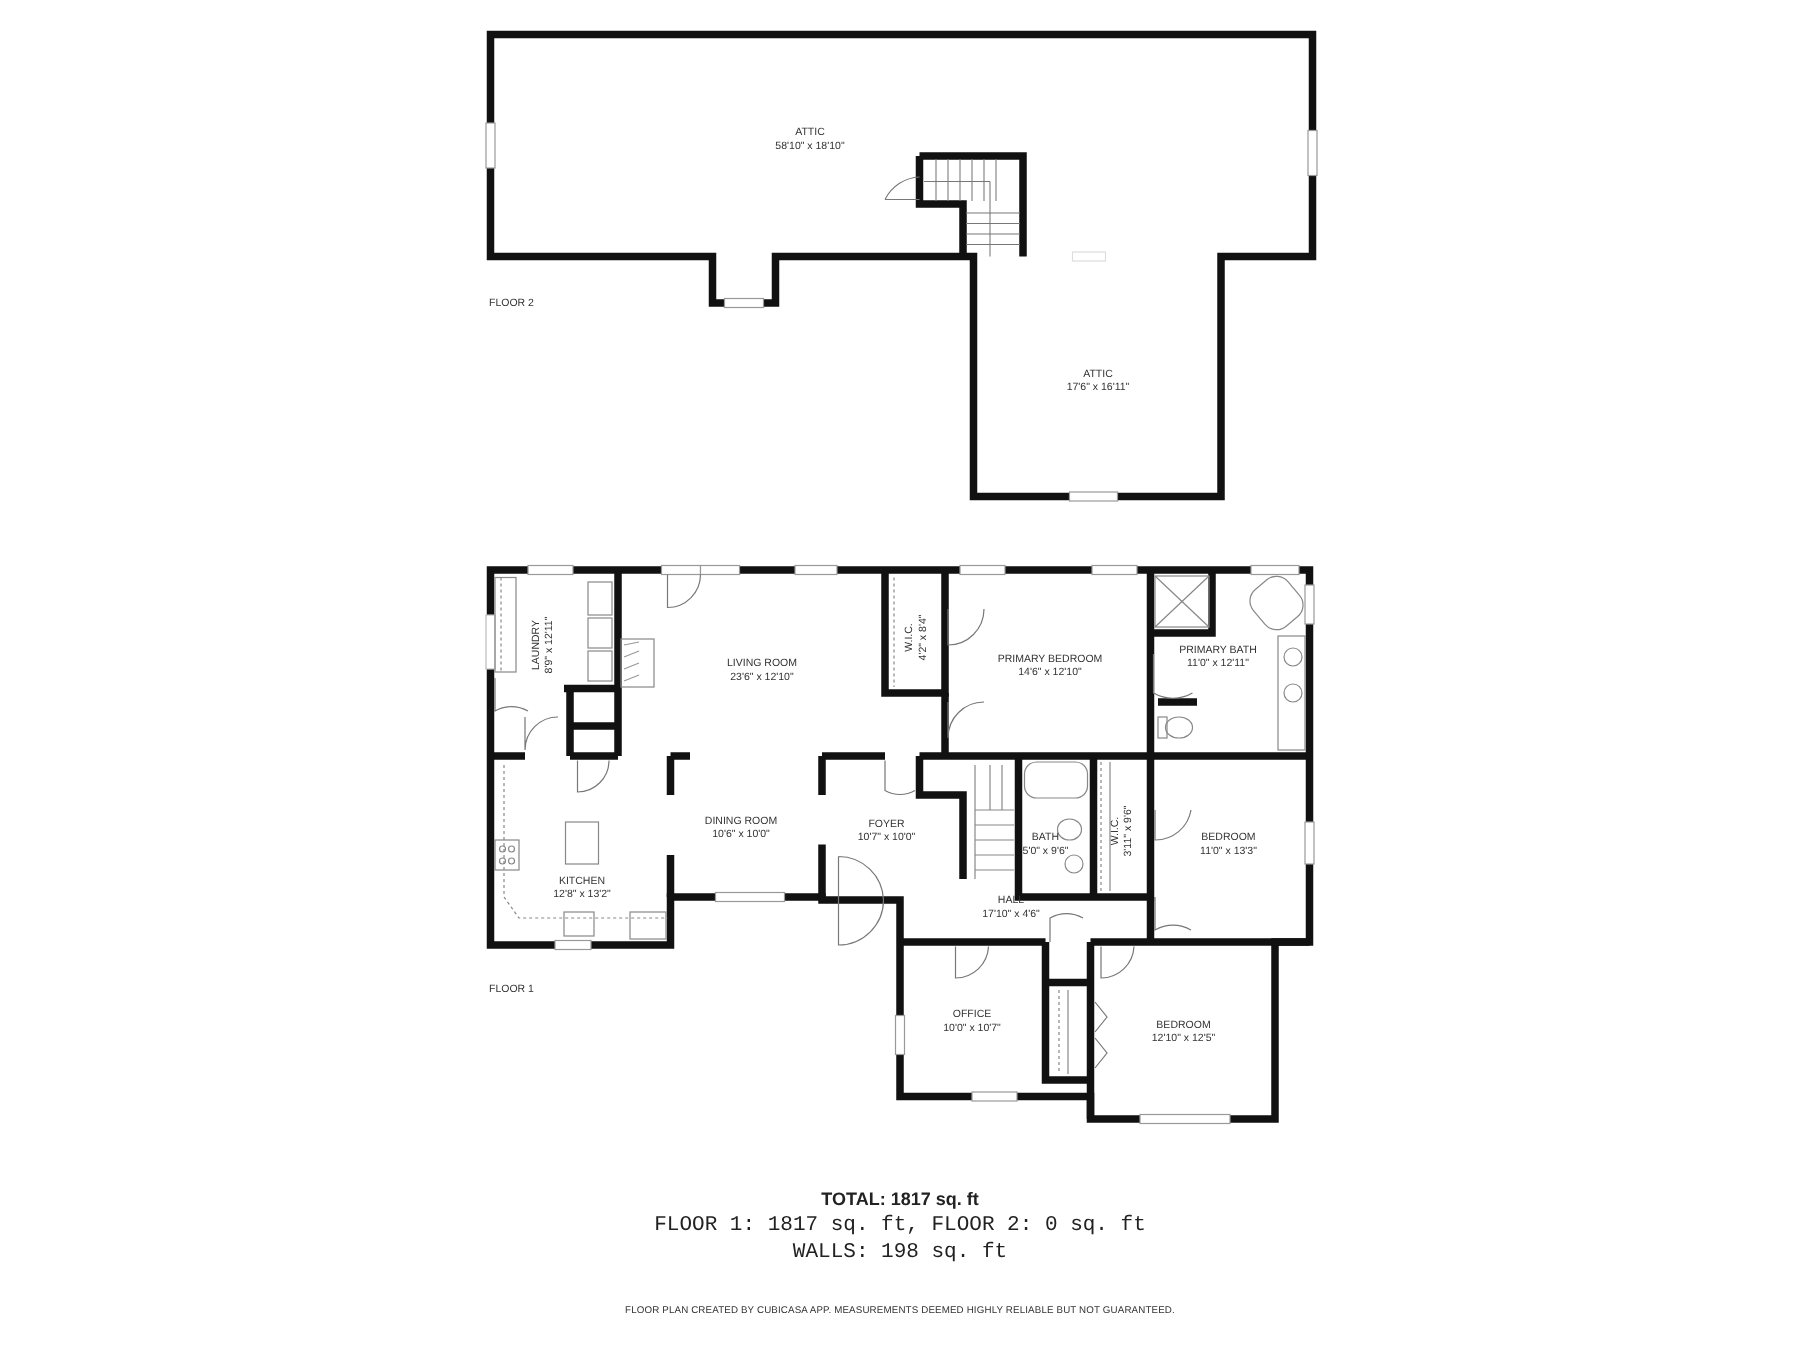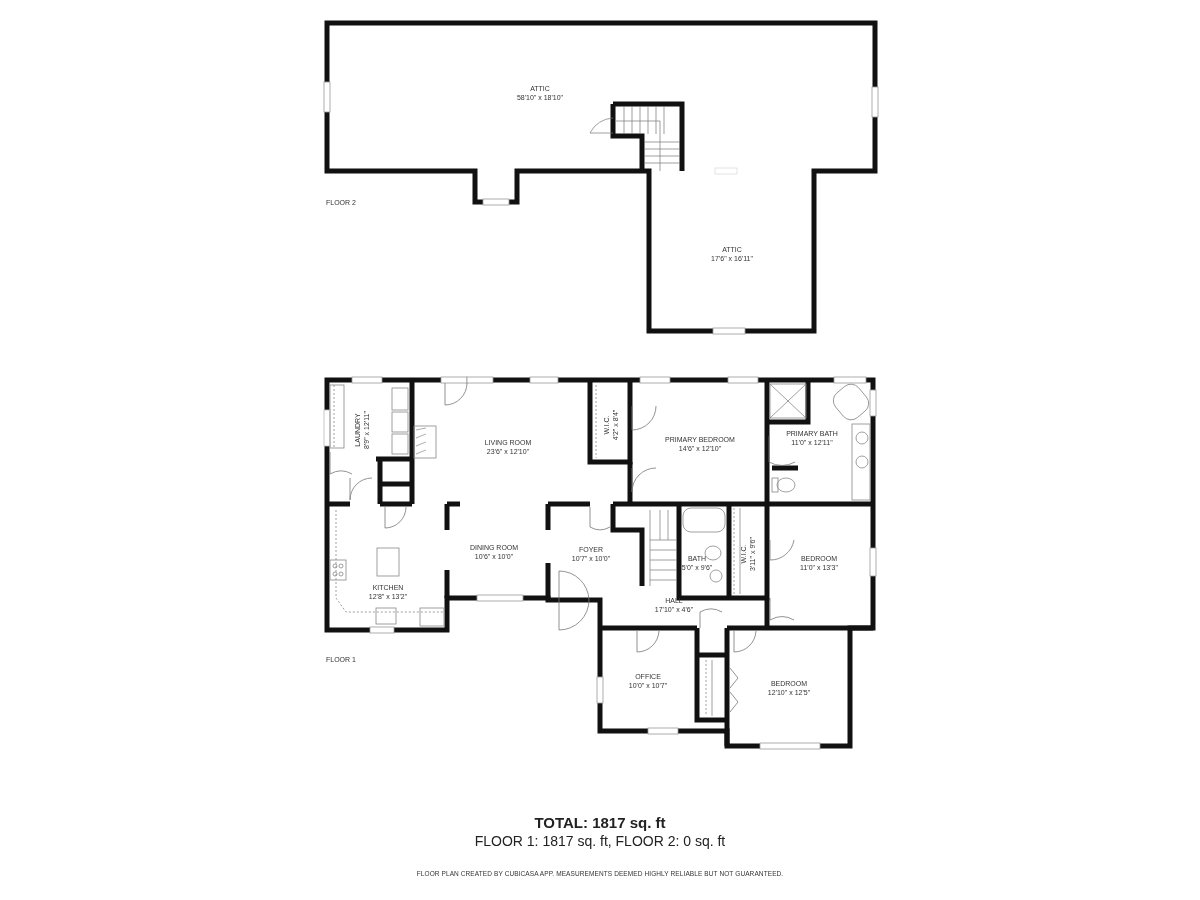--- a/index.html
+++ b/index.html
@@ -3,22 +3,22 @@
 <meta charset="utf-8">
 <style>
   html, body { margin:0; padding:0; background:#ffffff; }
   body { width:1200px; height:900px; position:relative; overflow:hidden; font-family:"Liberation Sans", sans-serif; color:#222; }
   svg.plan { position:absolute; left:0; top:0; }
   .lbl { position:absolute; text-align:center; font-size:7px; line-height:9px; color:#333; white-space:nowrap; transform:translate(-50%,-50%); }
   .lbl .dim { display:block; }
   .vlbl { transform:translate(-50%,-50%) rotate(-90deg); }
   .floor-lbl { position:absolute; font-size:7px; color:#333; }
   .summary { position:absolute; left:0; width:1200px; top:790px; text-align:center; color:#222; }
-  .summary .total { font-weight:bold; font-size:15px; line-height:18px;margin-top:24px; }
-  .summary .line { font-size:14px; line-height:18px; }
+  .summary .total { font-weight:bold; font-size:12px; line-height:18px; }
+  .summary .line { font-size:14px; line-height:18px;font-family:Liberation Mono, monospace; }
   .footer { position:absolute; left:0; width:1200px; top:870px; text-align:center; font-size:6.5px; color:#333; letter-spacing:0.1px; }
 </style>
 </head>
 <body>
 
 <svg class="plan" width="1200" height="900" xmlns="http://www.w3.org/2000/svg">
 
   <g fill="none" stroke="#111" stroke-width="5" stroke-linejoin="miter">
 
     <path d="M327,23 L875,23 L875,171 L814,171 L814,331 L649,331 L649,171 L517,171 L517,202 L475,202 L475,171 L327,171 Z"></path>
@@ -239,15 +239,16 @@
   <span class="dim">10'0" x 10'7"</span>
 </div>
 <div class="lbl" style="left:789px;top:688px;">
   <span>BEDROOM</span>
   <span class="dim">12'10" x 12'5"</span>
 </div>
 
 <div class="summary">
   <div class="total">TOTAL: 1817 sq. ft</div>
   <div class="line">FLOOR 1: 1817 sq. ft, FLOOR 2: 0 sq. ft</div>
+  <div class="line">WALLS: 198 sq. ft</div>
 </div>
 
 <div class="footer">FLOOR PLAN CREATED BY CUBICASA APP. MEASUREMENTS DEEMED HIGHLY RELIABLE BUT NOT GUARANTEED.</div>
 
 </body></html>

